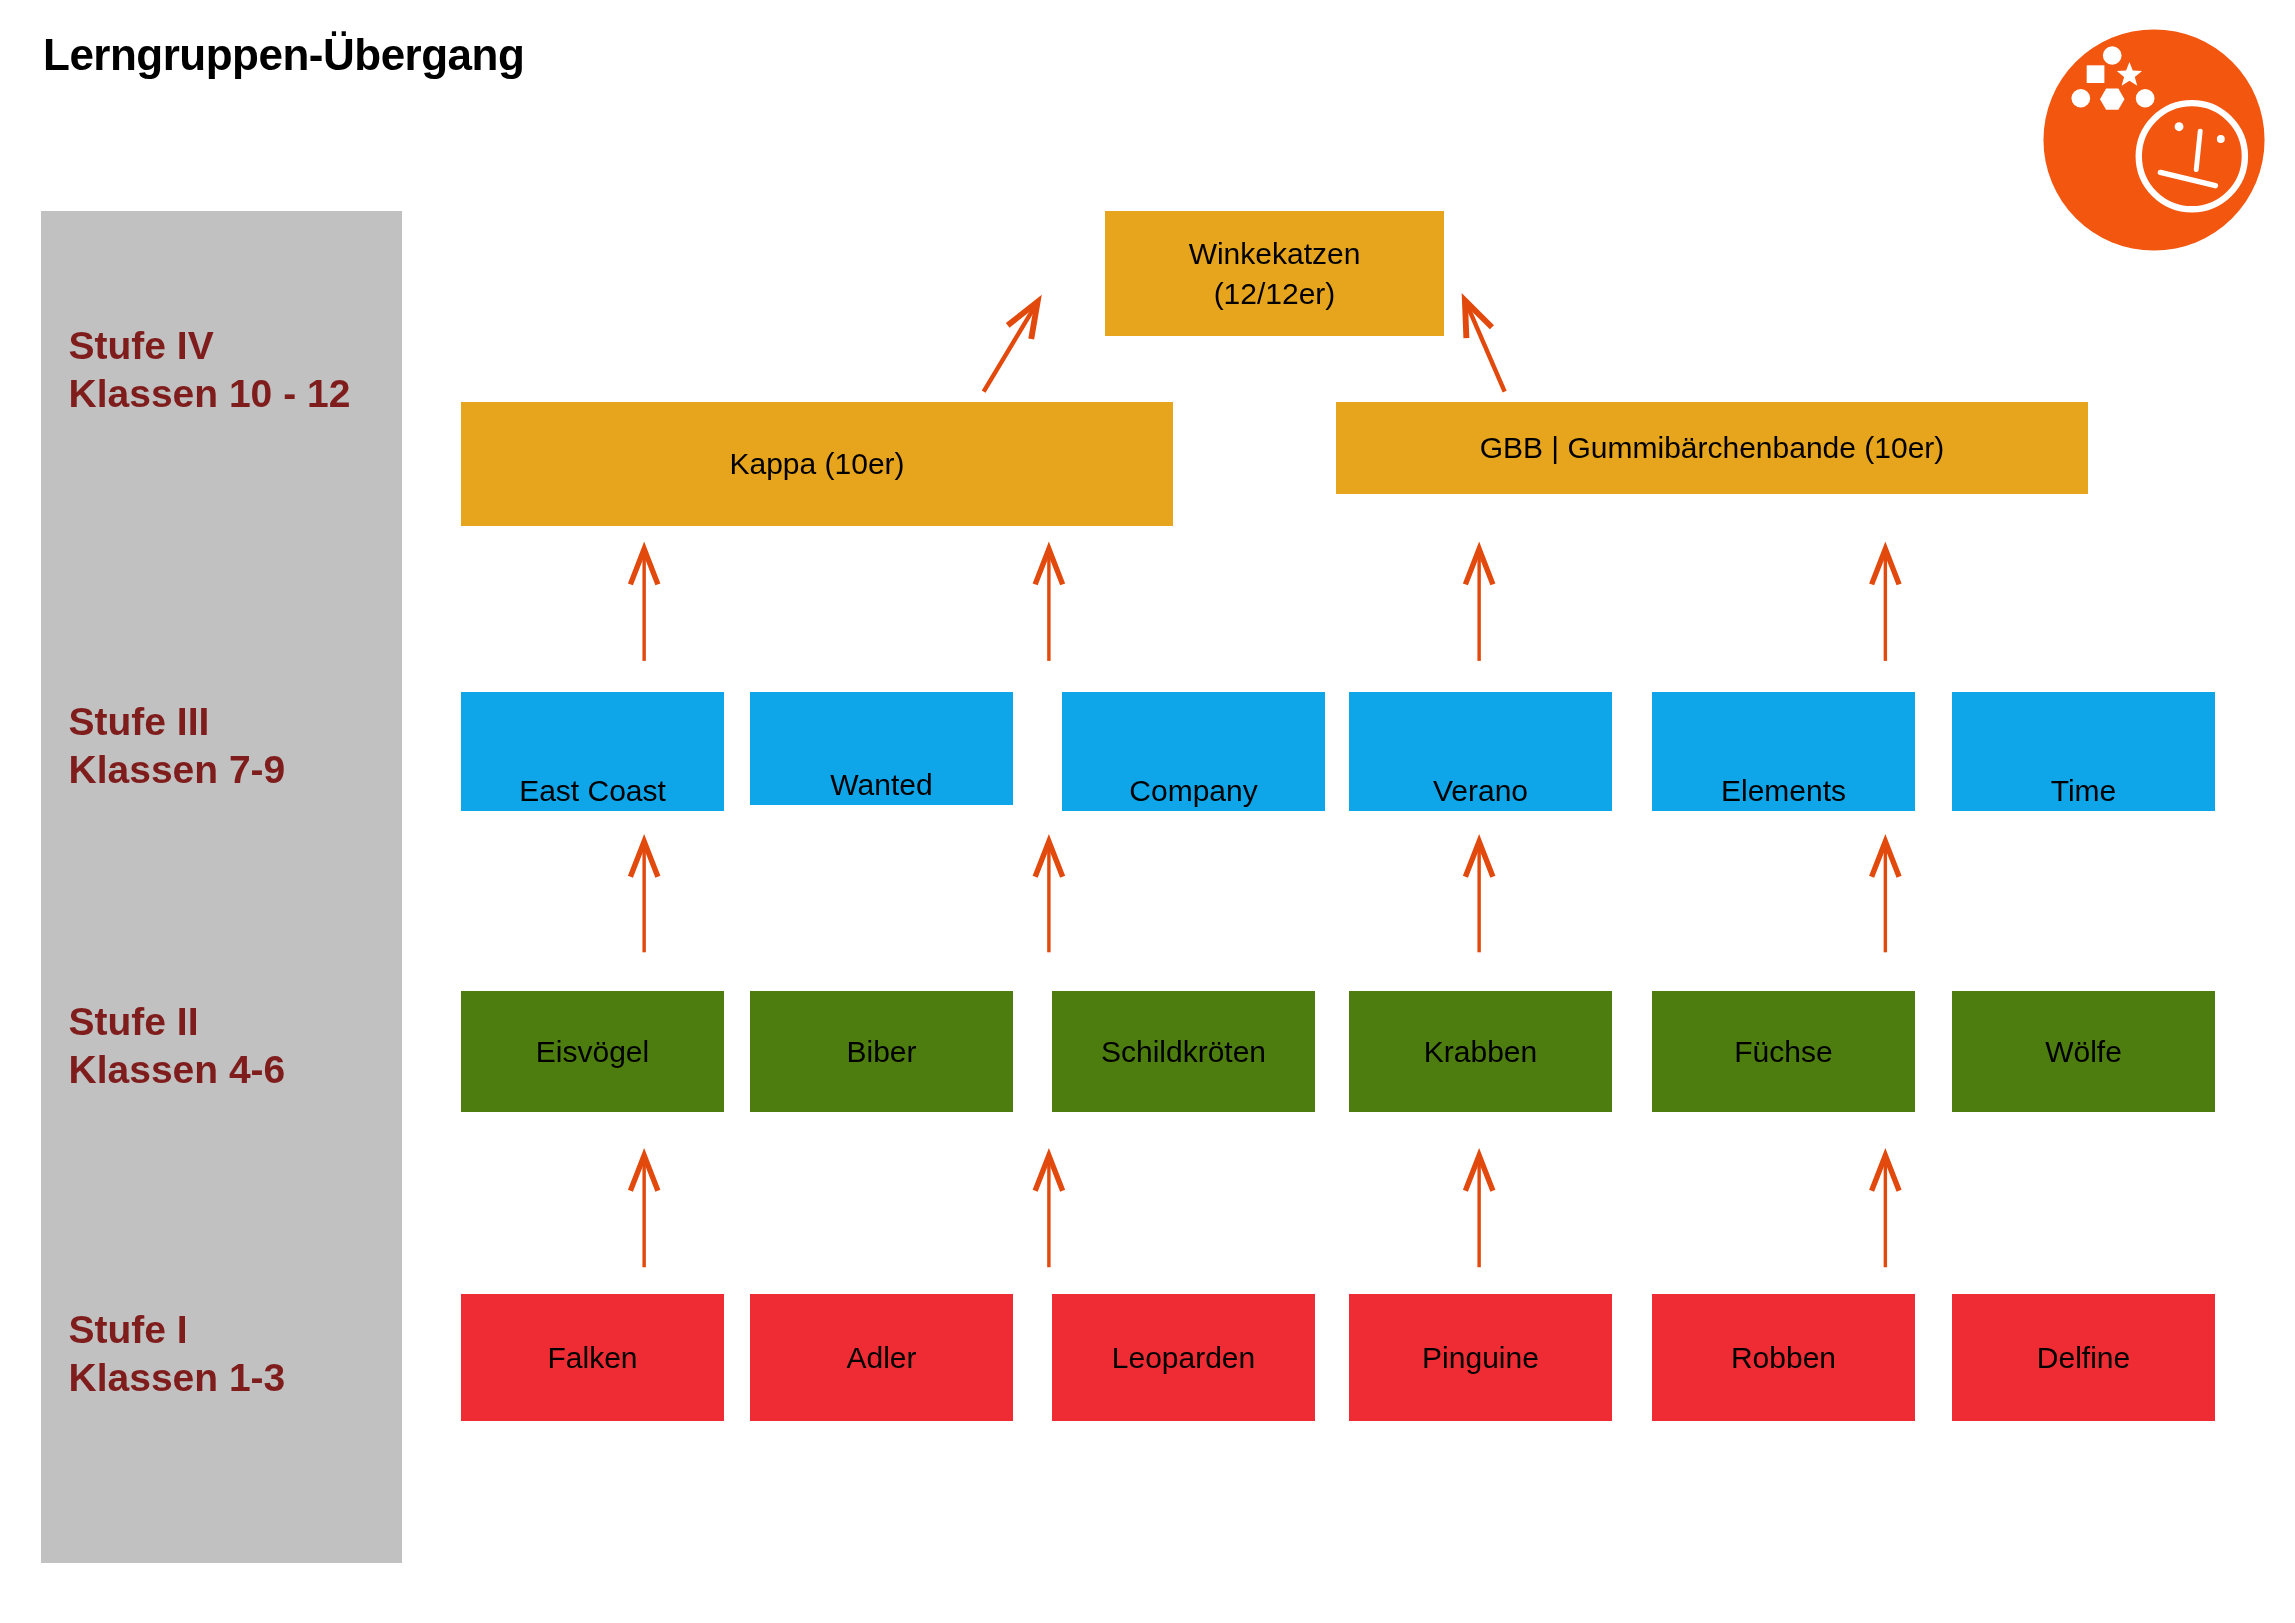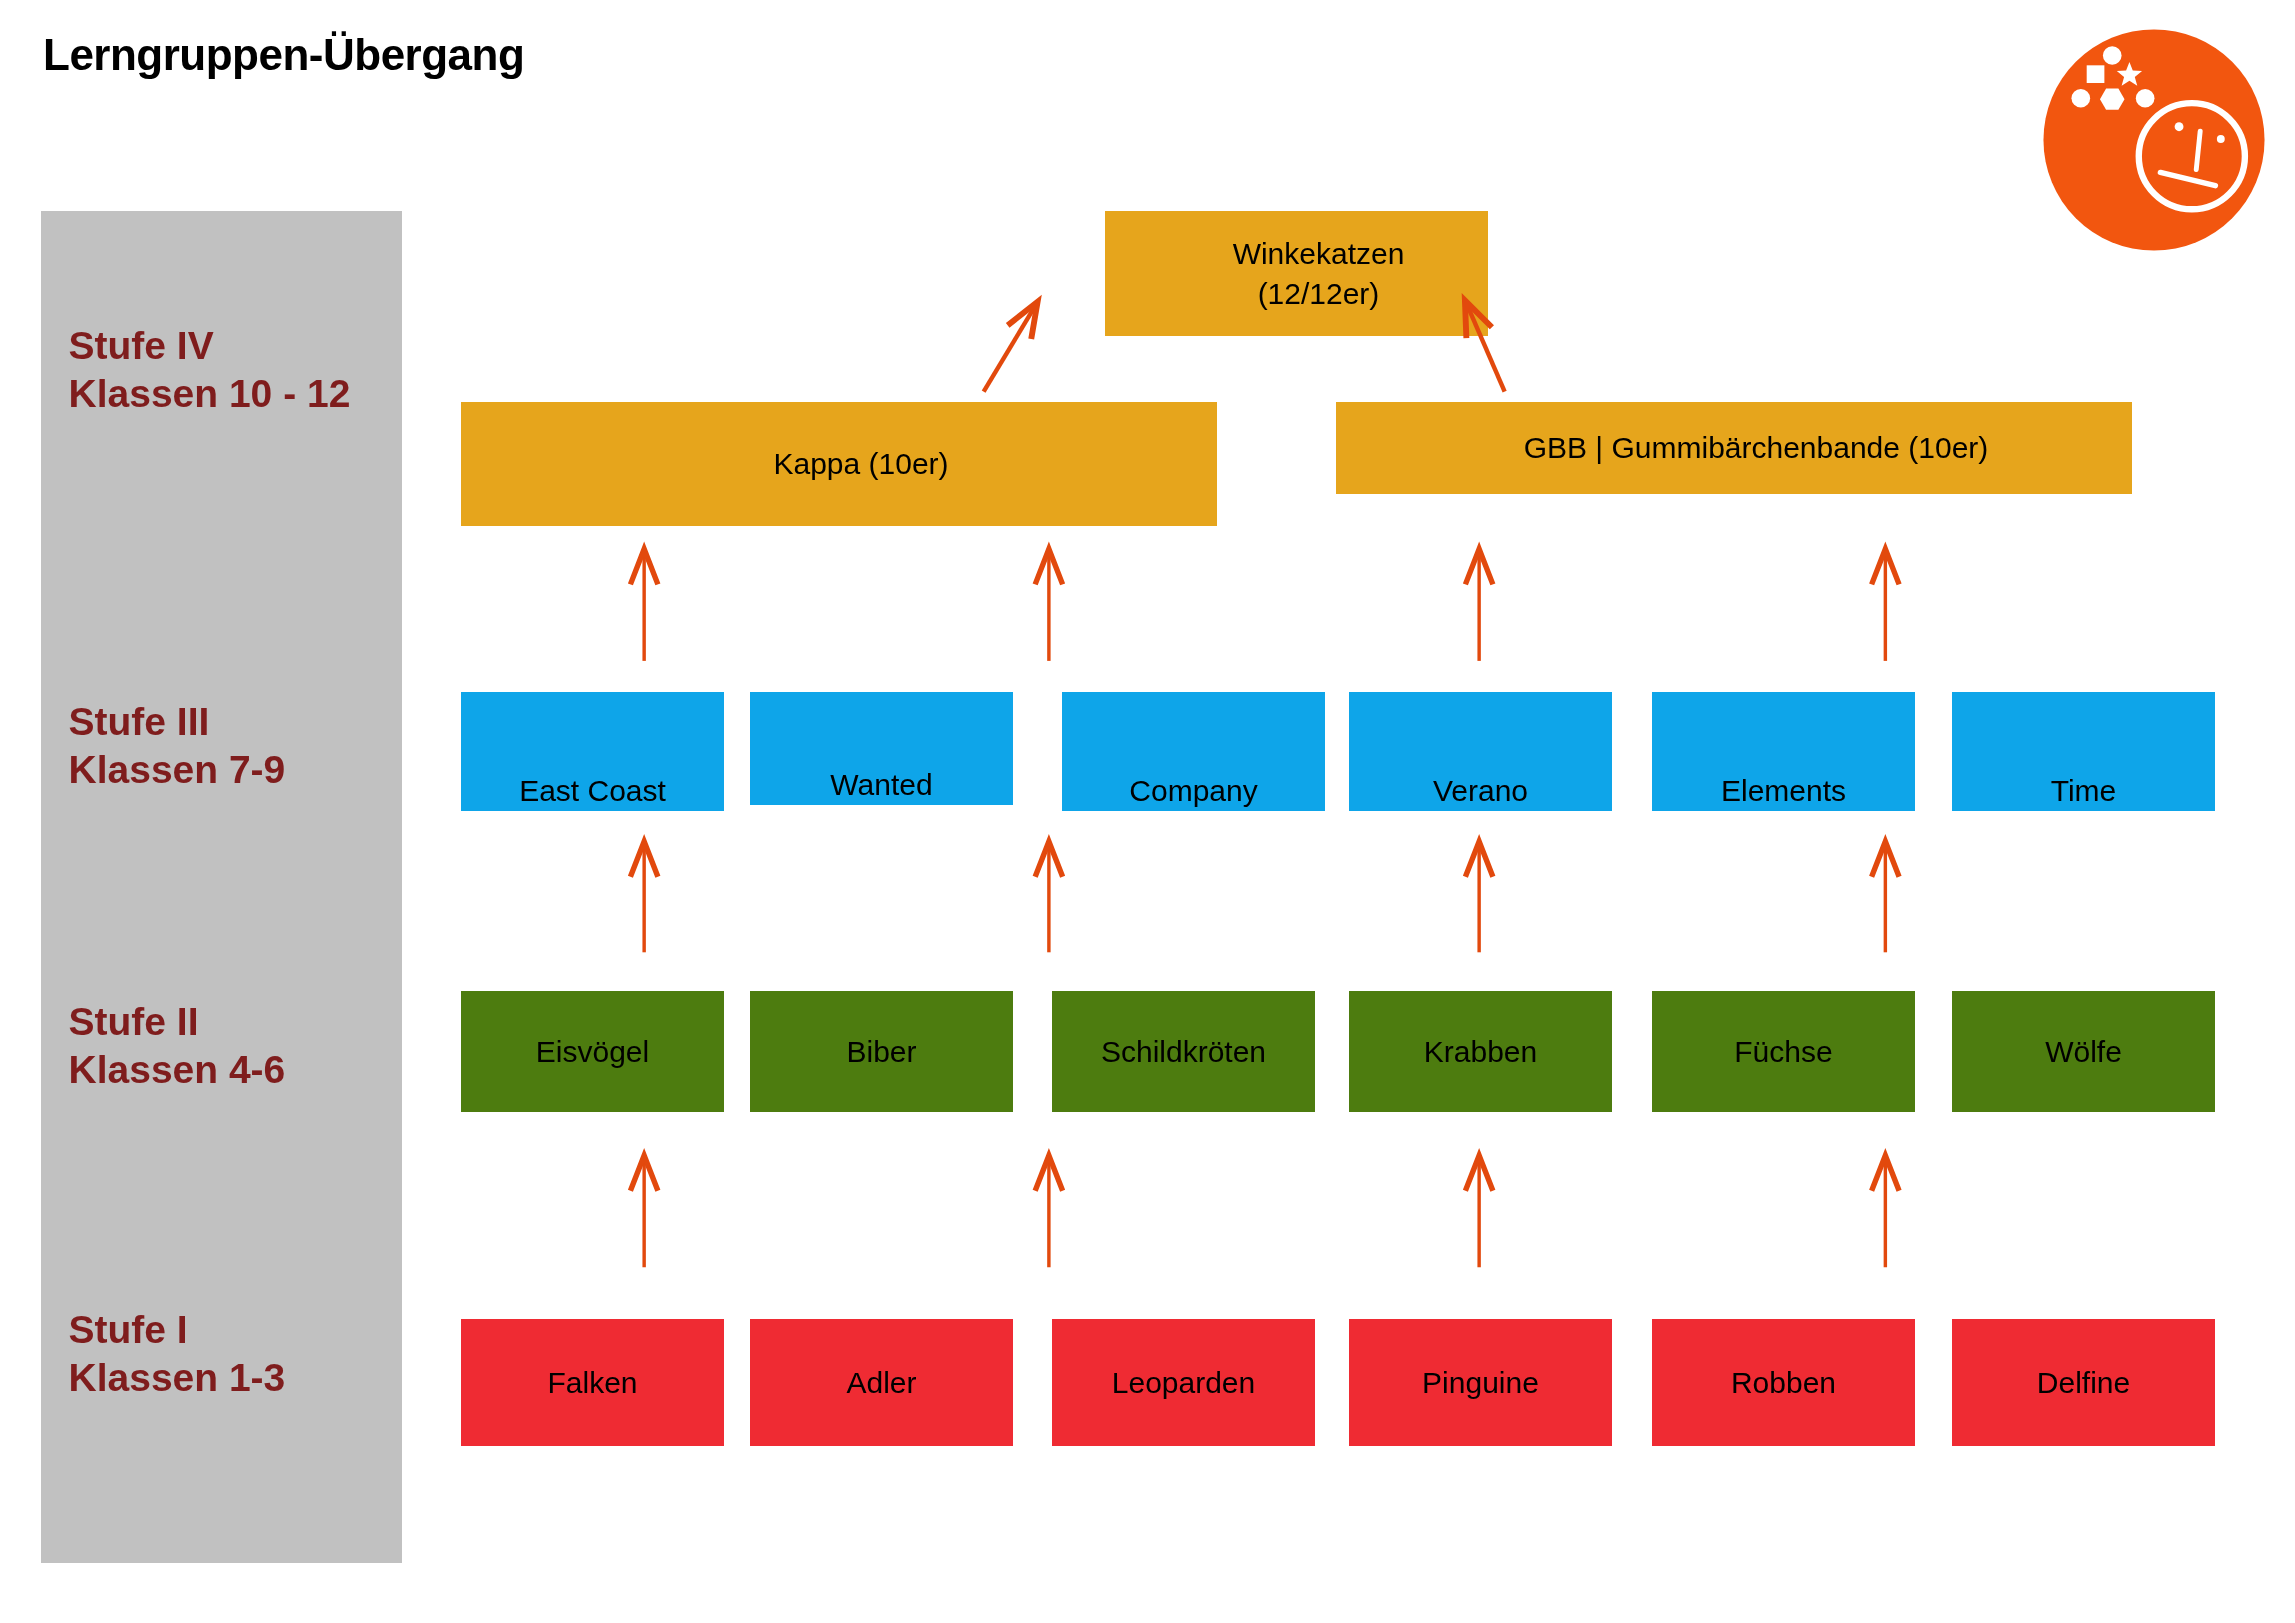--- a/index.html
+++ b/index.html
@@ -28,24 +28,24 @@
   .stage-label.s3{top:487px;}
   .stage-label.s2{top:787px;}
   .stage-label.s1{top:1095px;}
   .box{
     position:absolute;
     display:flex;align-items:center;justify-content:center;
     text-align:center;
     font-size:30px;color:#000;
     line-height:40px;
   }
-  .box.gold{background:#E6A51C;padding-left:44px;}
+  .box.gold{background:#E6A51C;}
   .box.green{background:#0ea5e9;align-items:flex-end;}
   .box.orange{background:#4d7c0f;}
-  .box.red{background:#EF2B33;margin-top:25px;}
+  .box.red{background:#EF2B33;}
   .row-s3 .box, .row-s2 .box, .row-s1 .box{width:263px;}
   .arrow-layer{
     position:absolute;left:0;top:0;width:2295px;height:1623px;
     pointer-events:none;
   }
   .logo{
     position:absolute;left:2041px;top:27px;width:226px;height:226px;
   }
 </style>
 </head>

